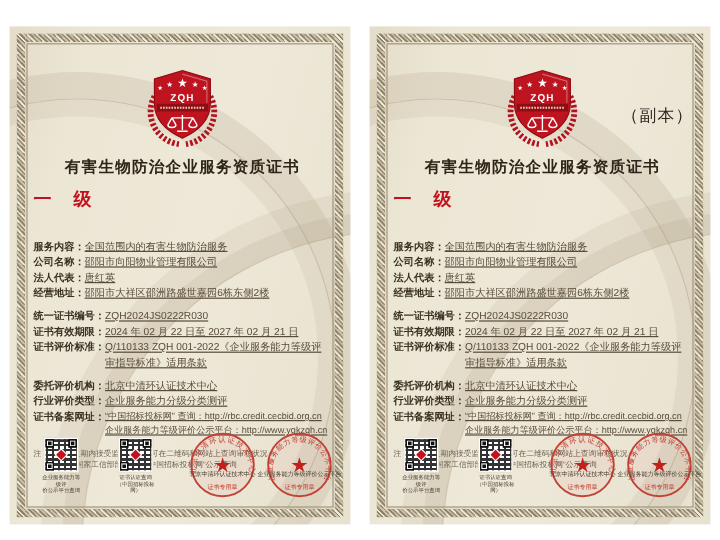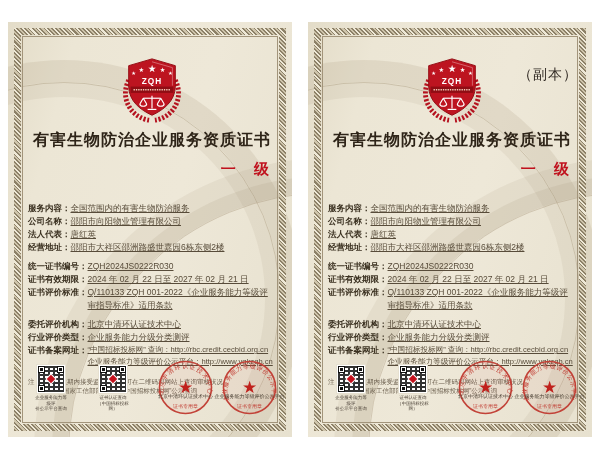--- a/index.html
+++ b/index.html
@@ -23,26 +23,26 @@
            border-image-source:repeating-linear-gradient(45deg,#8d8168 0 1.5px,#cfc5ac 1.5px 3px,#97founded8b72 3px 4px,#efe9d7 4px 5.5px);
            border-image-source:repeating-linear-gradient(45deg,#8d8168 0 1.5px,#cfc5ac 1.5px 3px,#8d8168 3px 4px,#efe9d7 4px 5.5px);
            border-image-slice:7; border-image-repeat:repeat; }
   .frame::after { content:""; position:absolute; inset:1px; border:1px solid #a2947a; }
 
   .content { position:absolute; inset:20px 16px 18px 20px; }
 
   
   .emblem { display:block; margin:13px auto 0 auto; }
 
-  .dup { position:absolute; top:44px; right:14px; font-size:14px; letter-spacing:1px;
+  .dup { position:absolute; top:66px; right:14px; font-size:14px; letter-spacing:1px;
          color:#2f2822; font-family:"Liberation Serif","DejaVu Serif",serif; }
 
-  .title { margin-top:7px; text-align:center; font-size:16px; font-weight:700;
+  .title { margin-top:7px; text-align:center; font-size:13px; font-weight:700;
            letter-spacing:1px; color:#2e2418; }
-  .level { margin-top:9px; text-align:right; font-size:15px; font-weight:700;
+  .level { margin-top:9px; text-align:left; font-size:15px; font-weight:700;
            letter-spacing:7px; color:#c0111d; }
 
   
   .fields { margin-top:23px; font-size:8.5px; color:#584c3a; }
   .row { display:flex; line-height:13px; }
   .lab { font-weight:700; color:#3a3020; white-space:nowrap; }
   .val { flex:1;text-decoration:underline; }
   .gap { height:6px; }
   .urlline { font-size:7.6px; white-space:nowrap; line-height:12px; }
 

